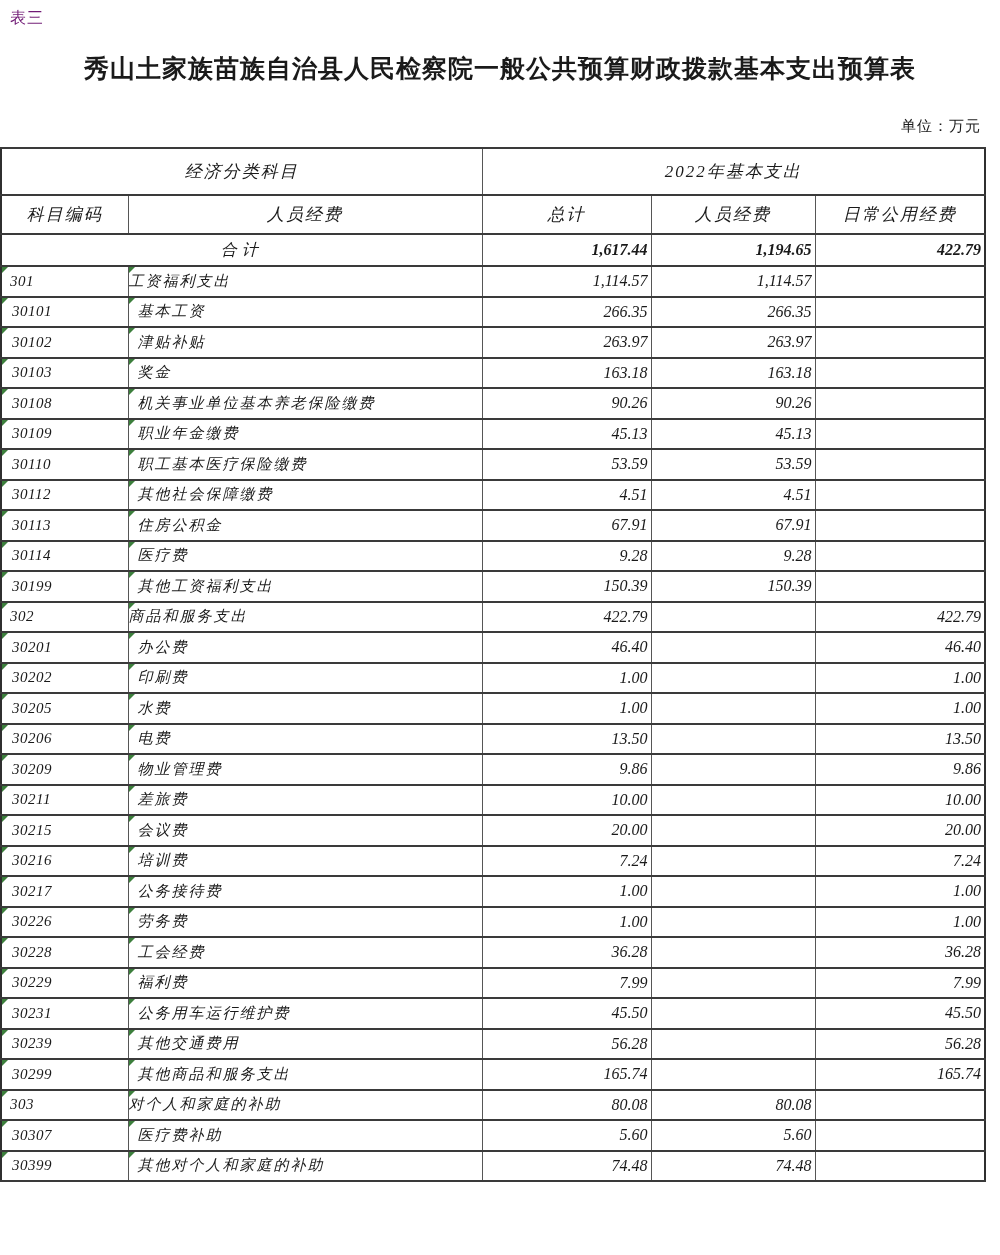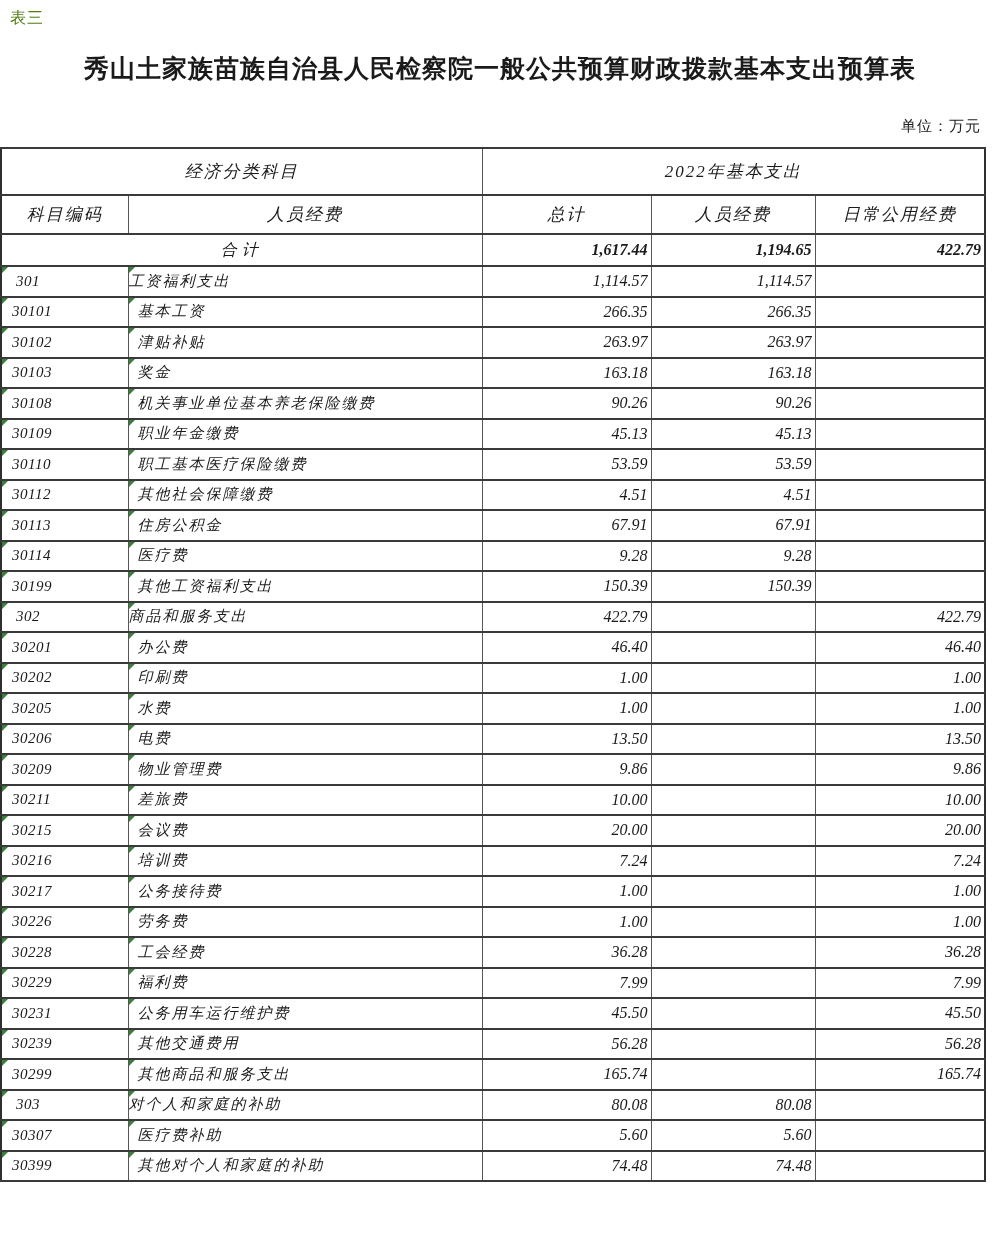--- a/index.html
+++ b/index.html
@@ -11,21 +11,21 @@
     overflow: hidden;
     font-family: "Liberation Serif", "DejaVu Serif", serif;
     color: #1a1a1a;
   }
   .page { position: relative; width: 1000px; height: 1255px; }
 
   .doc-tag {
     position: absolute;
     top: 8px; left: 10px;
     font-size: 16px;
-    color: #4d7c0f;
+    color: #701a75;
     letter-spacing: 1px;
   }
   .doc-title {
     position: absolute;
     top: 52px; left: 0; right: 0;
     text-align: center;
     font-size: 25px;
     font-weight: bold;
     letter-spacing: 1px;
     margin: 0;
@@ -65,21 +65,21 @@
   tr.hrow1 { height: 47px; }
   tr.hrow2 { height: 39px; }
   tr.total-row { height: 32px; }
   tbody tr.data { height: 30.5px; }
 
   td.code, td.name {
     position: relative;
     text-align: left;
     font-size: 15px;
   }
-  td.code { letter-spacing: 0.5px; padding-left: 14px; }
+  td.code { letter-spacing: 0.5px; padding-left: 8px; }
   td.name { letter-spacing: 2px; }
   td.code.sub { padding-left: 10px; }
   td.name.sub { padding-left: 9px; }
 
   td.num {
     text-align: right;
     padding-right: 3px;
     font-size: 16px;
   }
   tr.total-row td.num { font-weight: bold; }

